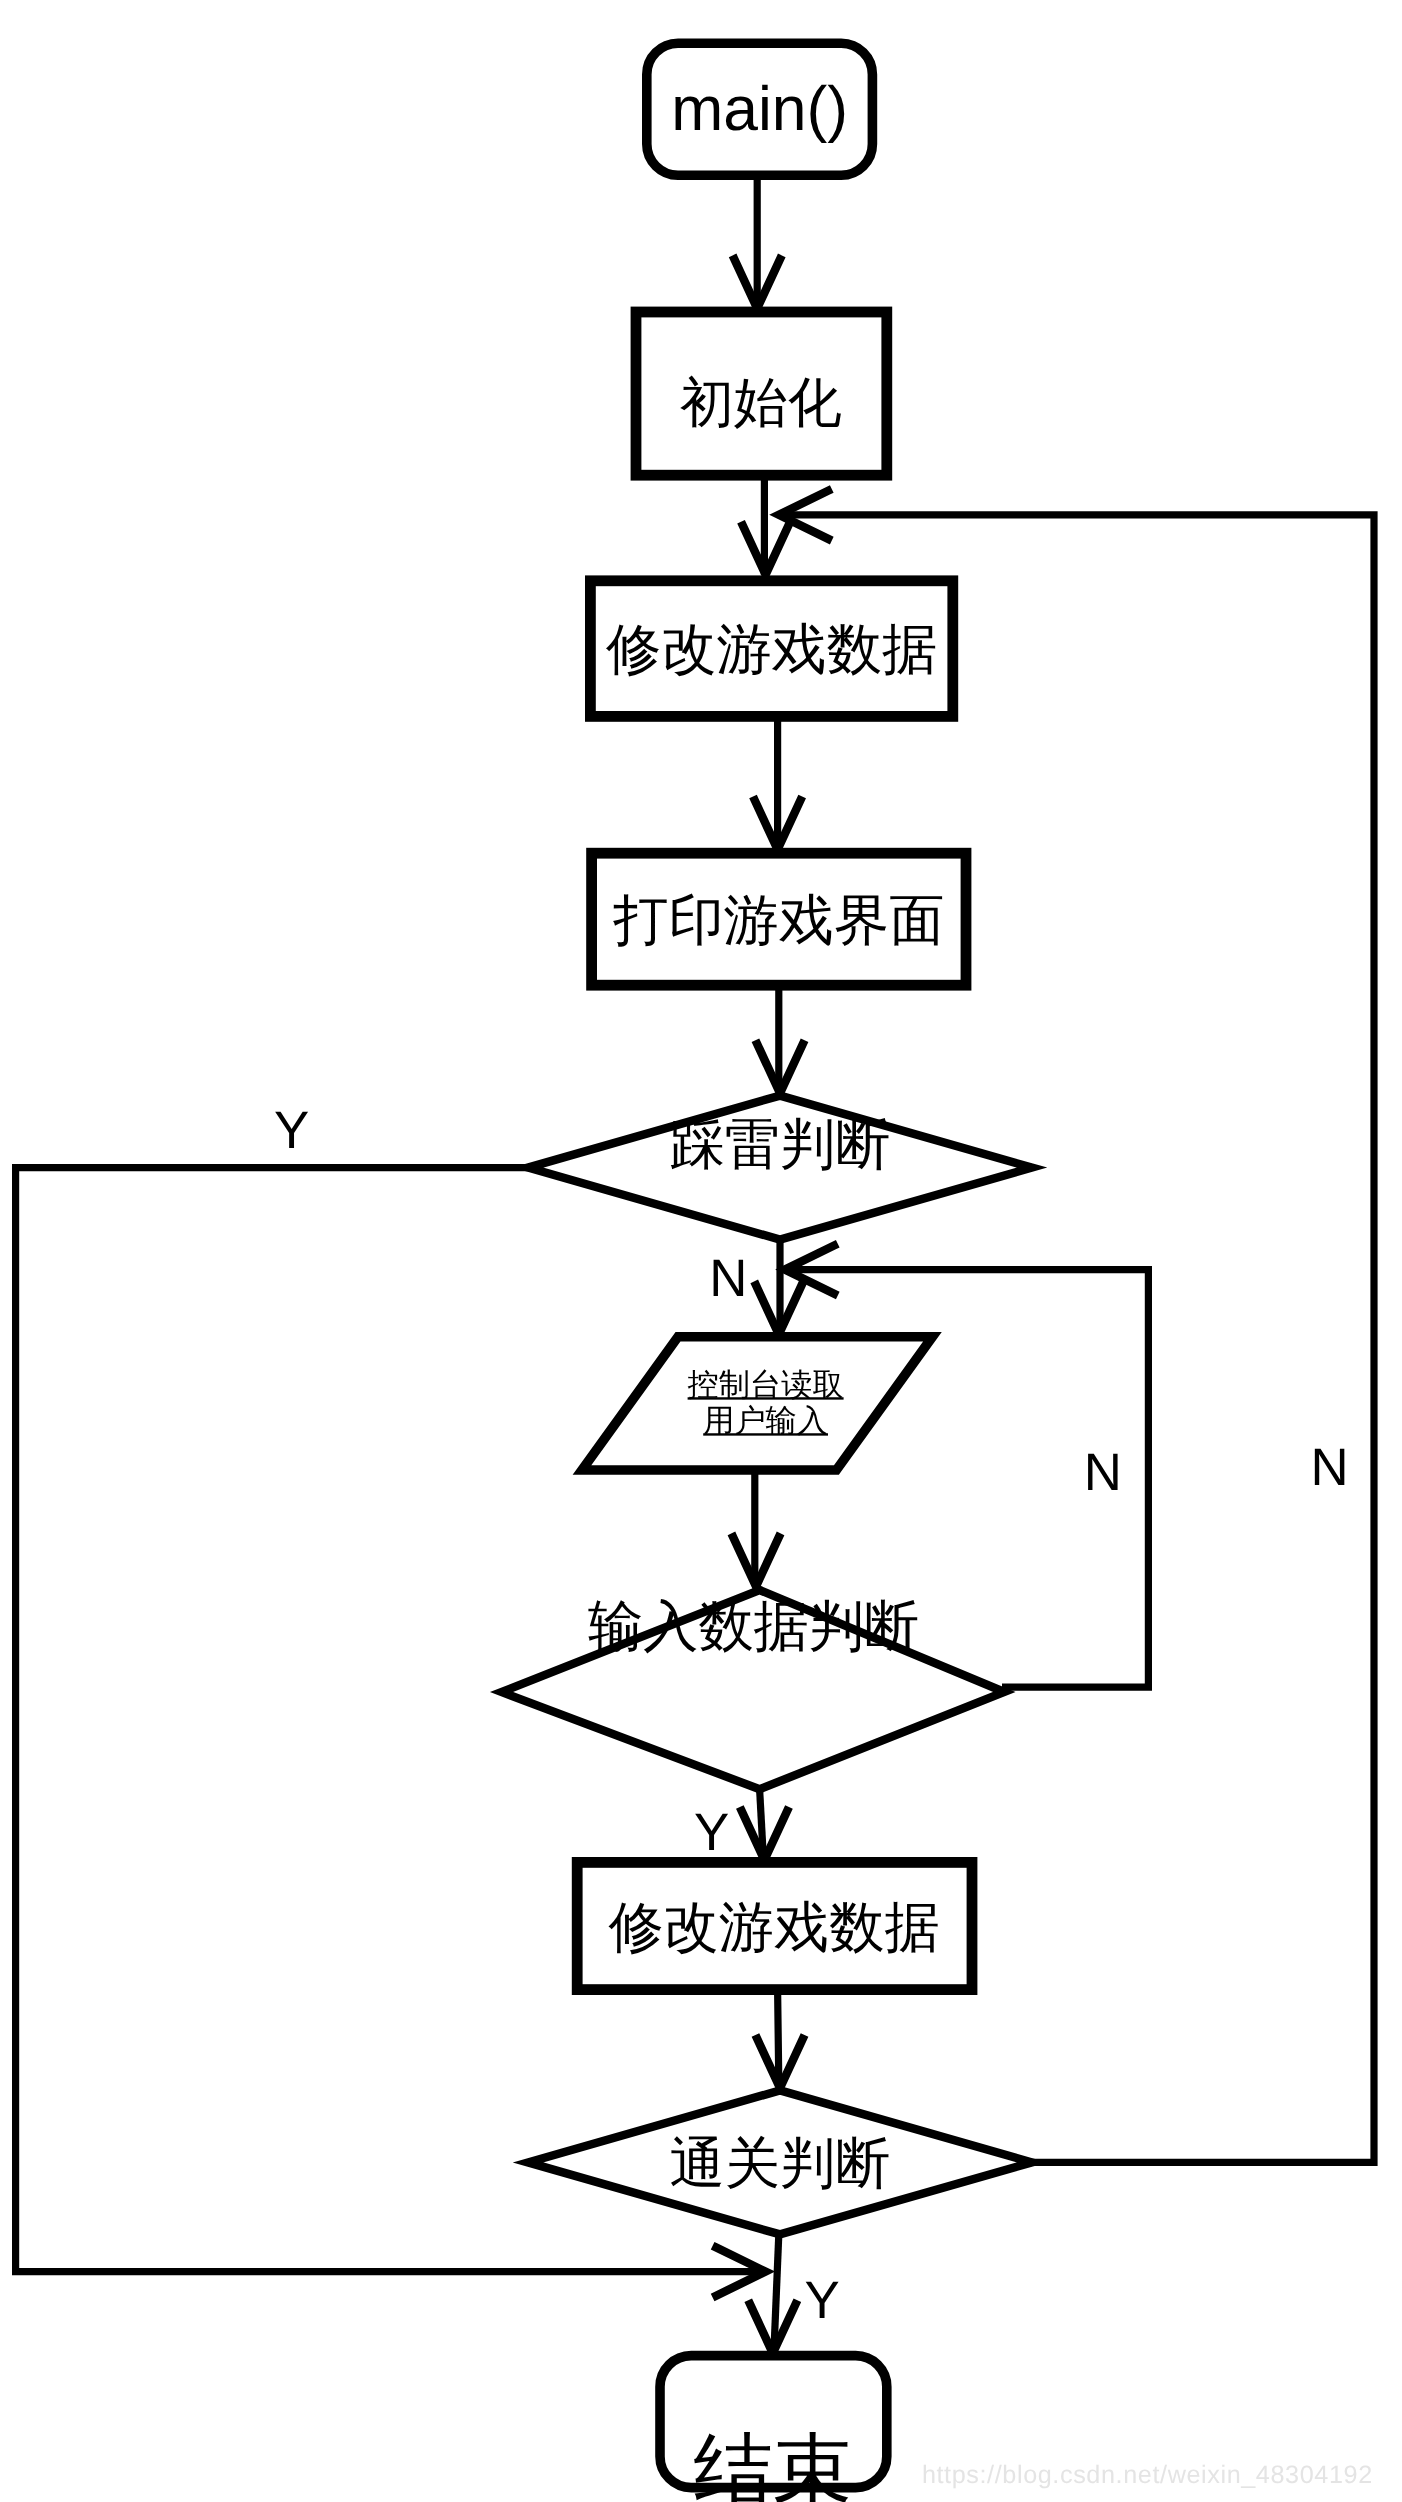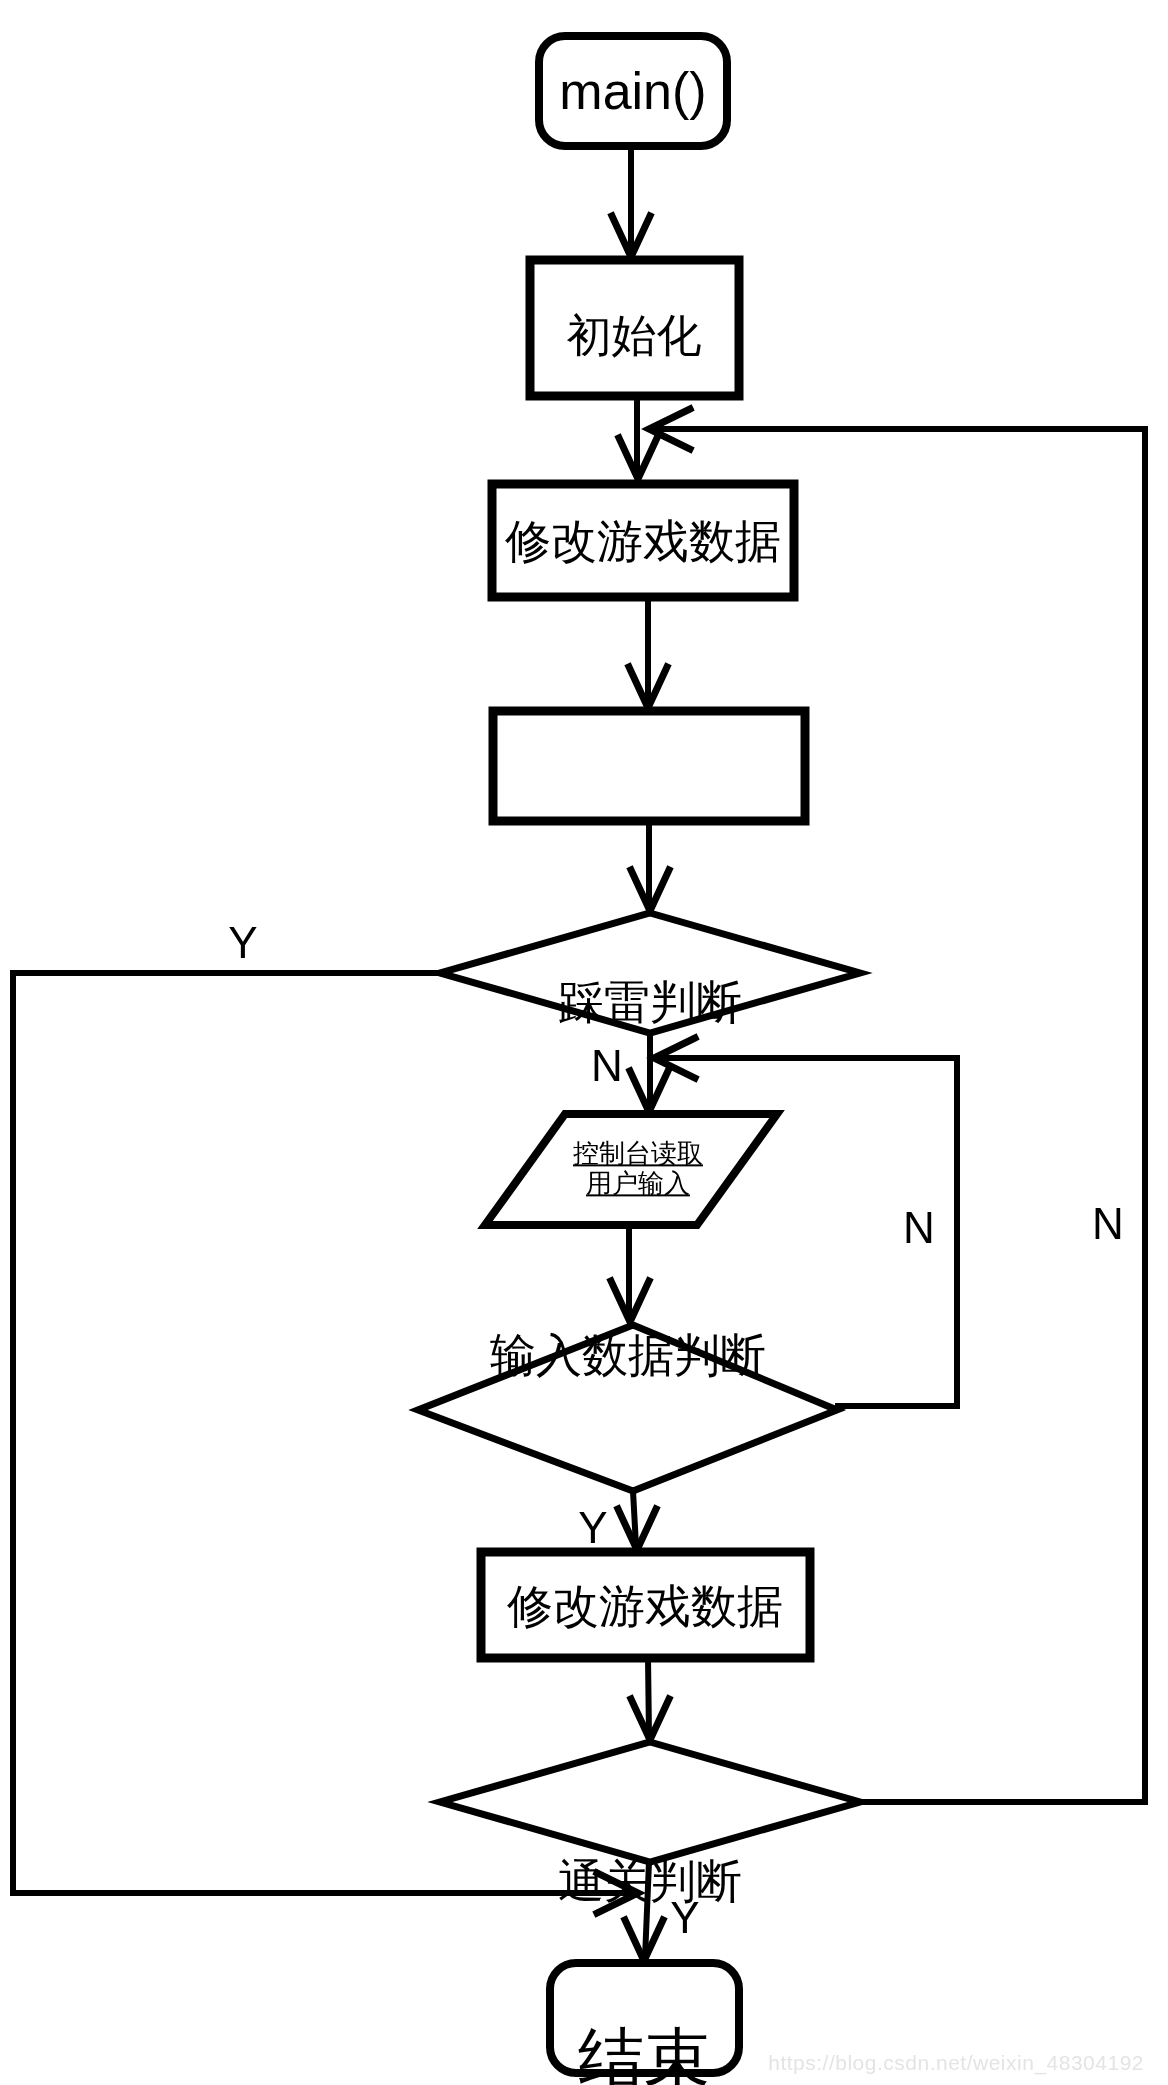--- a/index.html
+++ b/index.html
@@ -98,33 +98,34 @@
   </svg>
 
   <div class="lbl big-lbl" style="left:633px; top:92px;">main()</div>
 
   <div class="lbl node-lbl two-line" style="left:634px; top:336px; font-size:45px;">
     <span>初始化</span>
   </div>
 
   <div class="lbl node-lbl" style="left:643px; top:541px;">修改游戏数据</div>
 
+  <div class="lbl node-lbl" style="left:649px; top:767px;">打印游戏界面</div>
 
-  <div class="lbl node-lbl" style="left:650px; top:1006px;font-family:Liberation Mono, monospace;">踩雷判断</div>
+  <div class="lbl node-lbl" style="left:650px; top:954px;">踩雷判断</div>
 
   <div class="lbl console-lbl two-line" style="left:638px; top:1169px;">
     <span>控制台读取</span>
     <span>用户输入</span>
   </div>
 
   <div class="lbl node-lbl" style="left:628px; top:1355px;text-align:right;">输入数据判断</div>
 
   <div class="lbl node-lbl" style="left:645px; top:1606px;">修改游戏数据</div>
 
-  <div class="lbl node-lbl" style="left:650px; top:1881px;">通关判断</div>
+  <div class="lbl node-lbl" style="left:650px; top:1803px;">通关判断</div>
 
   <div class="lbl end-lbl" style="left:644px; top:2019px;">结束</div>
 
   <div class="lbl branch-lbl" style="left:243px; top:943px;">Y</div>
 
   <div class="lbl branch-lbl" style="left:607px; top:1066px;">N</div>
 
   <div class="lbl branch-lbl" style="left:919px; top:1228px;">N</div>
 
   <div class="lbl branch-lbl" style="left:1108px; top:1224px;">N</div>

